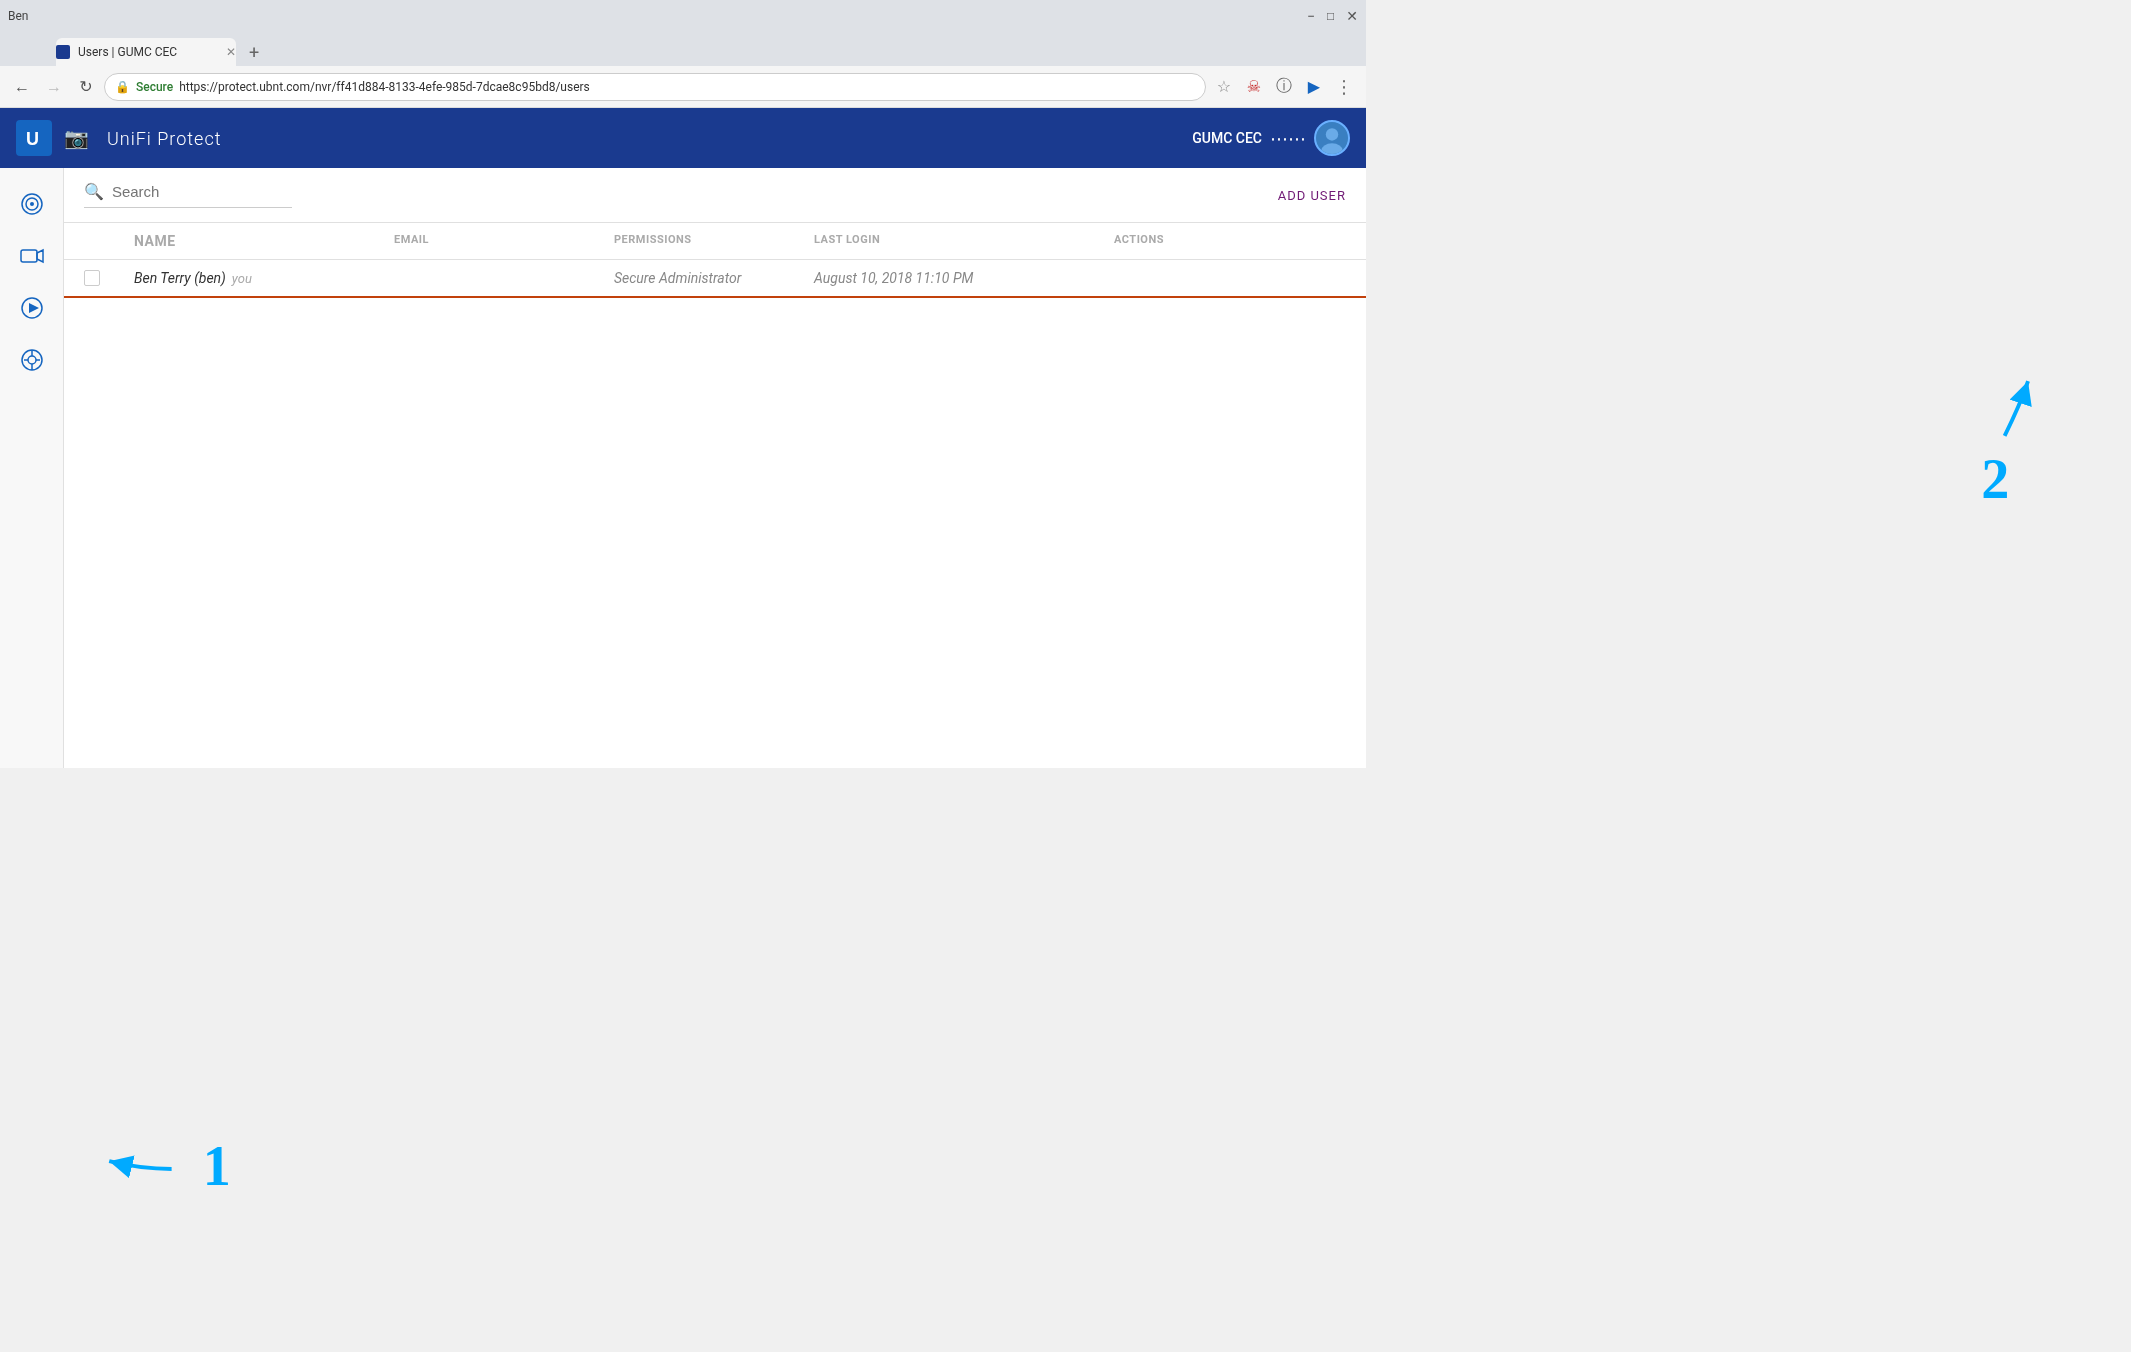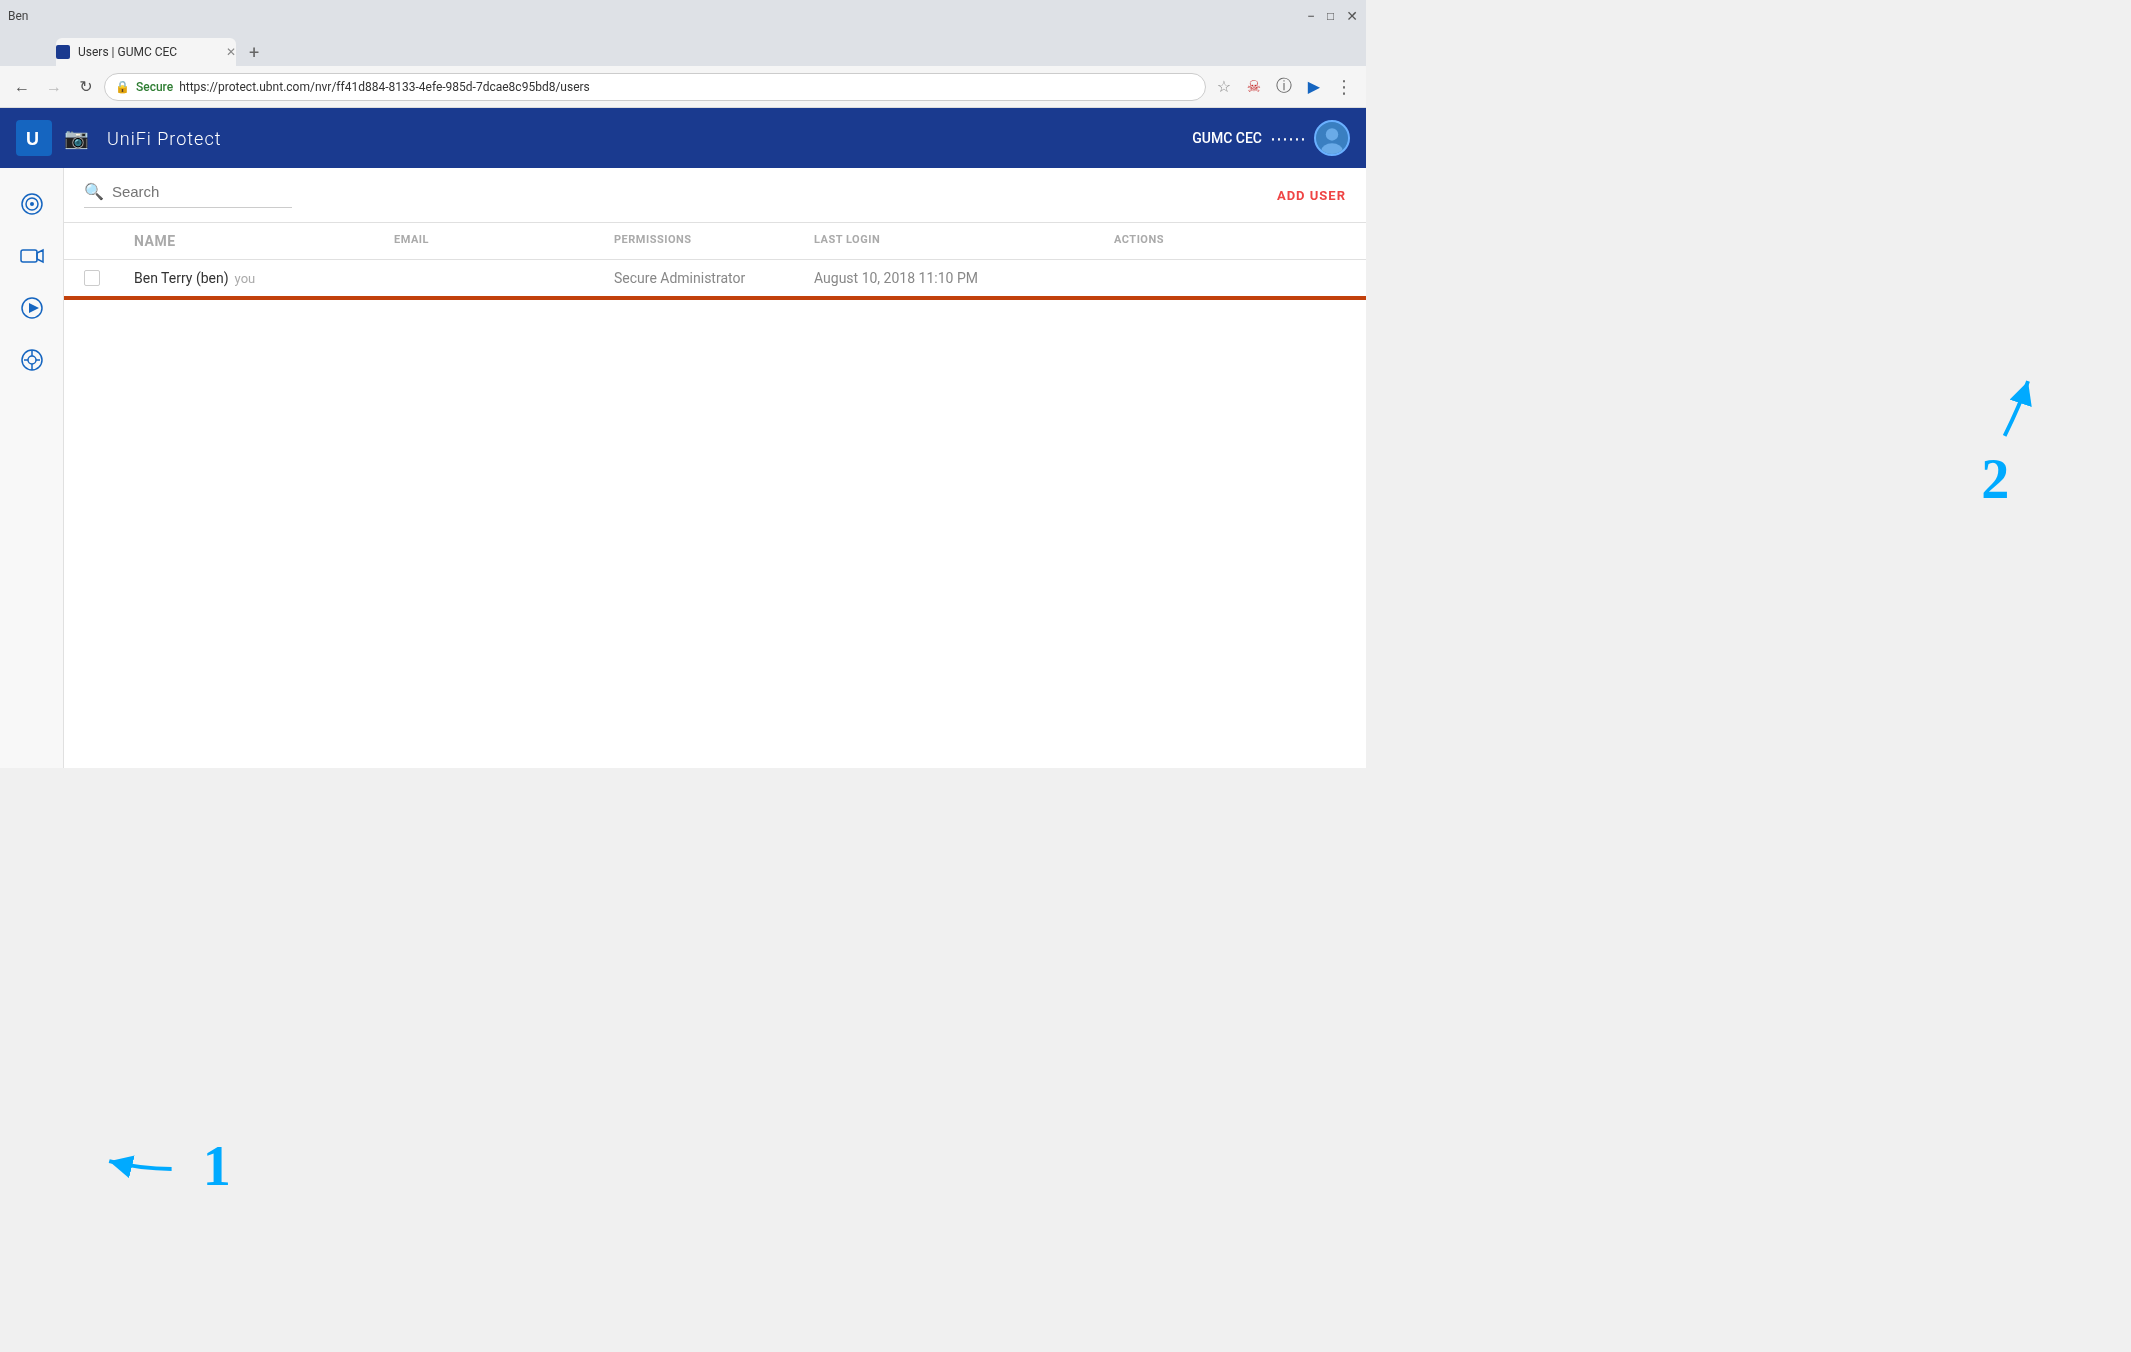--- a/index.html
+++ b/index.html
@@ -128,35 +128,35 @@
       </div>
     </div>
 
     <div style="flex:1;background:white;display:flex;flex-direction:column;overflow:hidden;position:relative;">
 
       <div style="padding:14px 20px;border-bottom:1px solid #e0e0e0;display:flex;align-items:center;">
         <div style="display:flex;align-items:center;gap:8px;border-bottom:1px solid #ccc;padding-bottom:6px;">
           <span style="color:#aaa;font-size:16px;">🔍</span>
           <input type="text" style="border: none; outline: none; font-size: 15px; color: rgb(51, 51, 51); background: transparent; width: 180px;" placeholder="Search">
         </div>
-        <div style="margin-left:auto;color:#ef4444;font-size:13px;font-weight:700;letter-spacing:1px;cursor:pointer;text-transform:uppercase;">ADD USER</div>
+        <div style="margin-left:auto;color:#701a75;font-size:13px;font-weight:400;letter-spacing:1px;cursor:pointer;text-transform:uppercase;">ADD USER</div>
       </div>
 
       <div style="flex:1;overflow-y:auto;">
 
         <div style="display:grid;grid-template-columns:50px 260px 220px 200px 300px 120px;padding:10px 20px;border-bottom:1px solid #e0e0e0;">
           <div></div>
           <div style="font-size:14px;font-weight:700;color:#aaa;letter-spacing:0.5px;">NAME</div>
           <div style="font-size:11px;font-weight:700;color:#aaa;letter-spacing:0.5px;">EMAIL</div>
           <div style="font-size:11px;font-weight:700;color:#aaa;letter-spacing:0.5px;">PERMISSIONS</div>
           <div style="font-size:11px;font-weight:700;color:#aaa;letter-spacing:0.5px;">LAST LOGIN</div>
           <div style="font-size:11px;font-weight:700;color:#aaa;letter-spacing:0.5px;">ACTIONS</div>
         </div>
 
-        <div style="display:grid;grid-template-columns:50px 260px 220px 200px 300px 120px;padding:10px 20px;align-items:center;border-bottom:4px solid #c2410c;">
+        <div style="display:grid;grid-template-columns:50px 260px 220px 200px 300px 120px;padding:10px 20px;align-items:center;border-bottom:2px solid #c2410c;font-style:italic;">
           <div style="width:16px;height:16px;border:1.5px solid #ccc;border-radius:2px;cursor:pointer;"></div>
           <div style="display:flex;align-items:center;gap:6px;">
             <span style="font-size:14px;color:#333;">Ben Terry (ben)</span>
             <span style="font-size:13px;color:#aaa;">you</span>
           </div>
           <div style="font-size:14px;color:#888;"></div>
           <div style="font-size:14px;color:#888;">Secure Administrator</div>
           <div style="font-size:14px;color:#888;">August 10, 2018 11:10 PM</div>
           <div style="font-size:14px;color:#888;"></div>
         </div>

